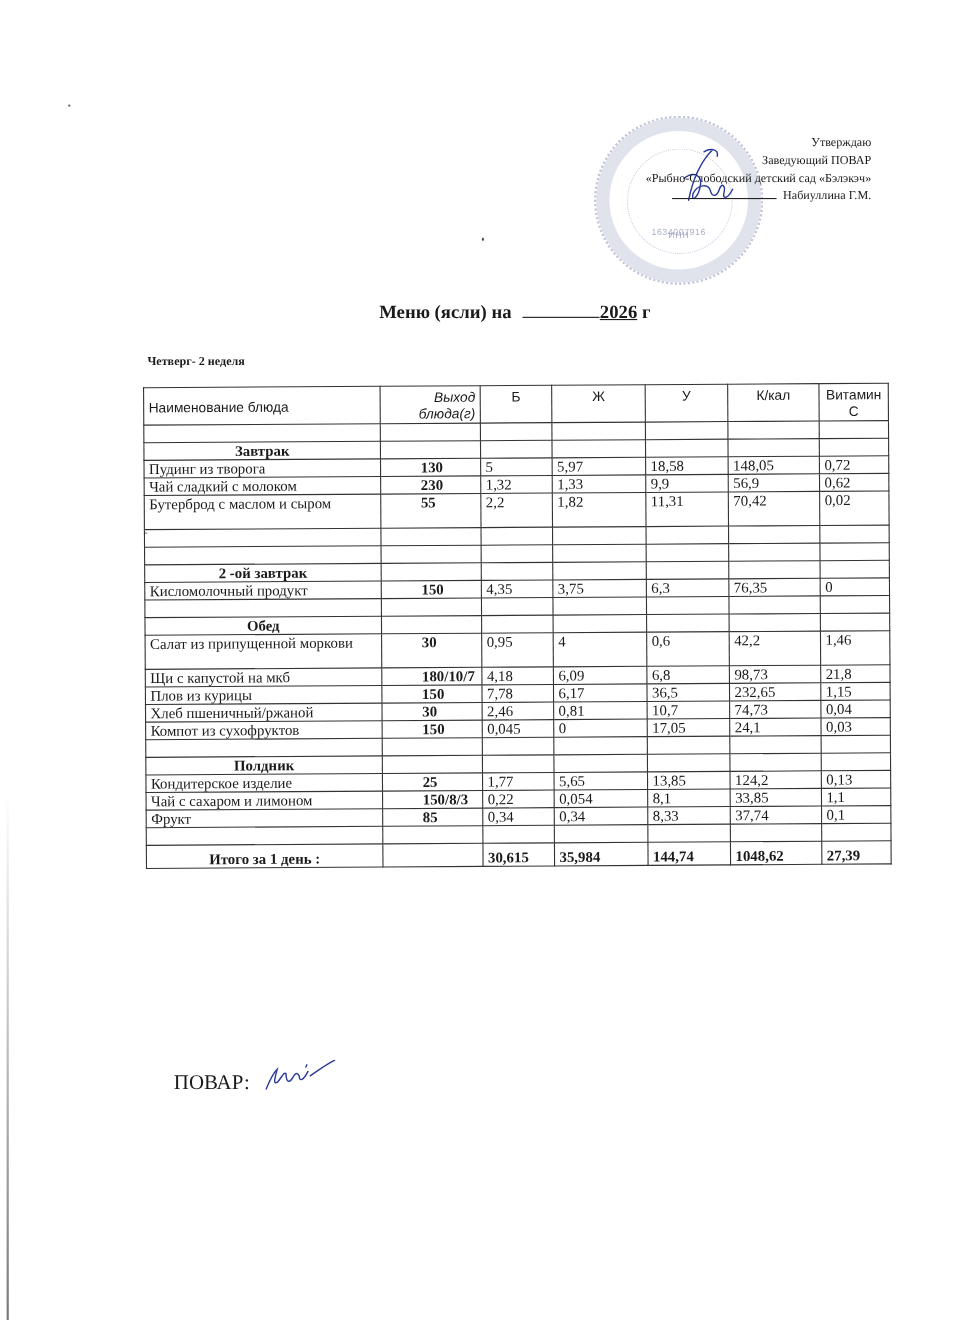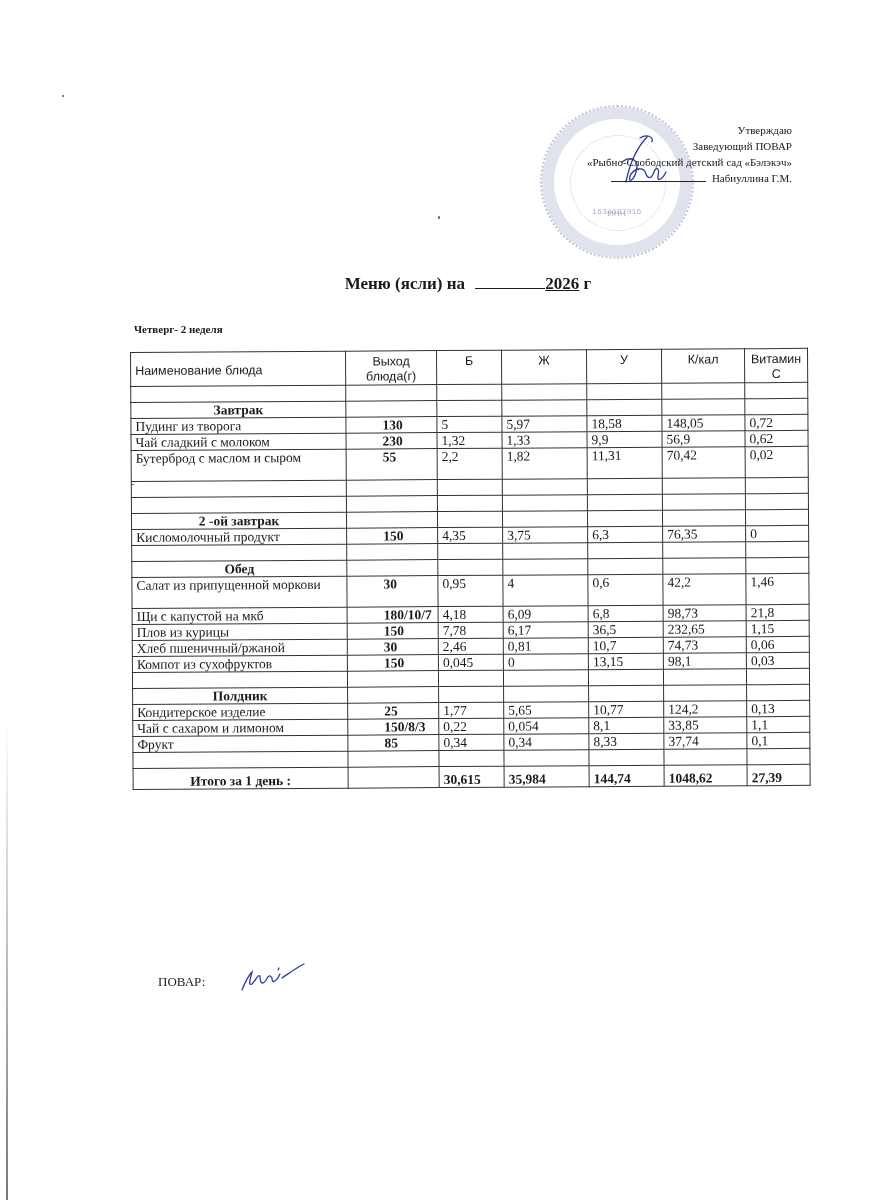--- a/index.html
+++ b/index.html
@@ -131,21 +131,21 @@
     }
     .menu-table th {
       font-family: "Liberation Sans", "DejaVu Sans", sans-serif;
       font-size: 12.5px;
       height: 30px;
       padding-top: 3px;
       text-align: center;
       vertical-align: top;
     }
     .menu-table th.th-name { text-align: left; vertical-align: middle; }
-    .menu-table th.th-output { text-align: center; }
+    .menu-table th.th-output { text-align: right; font-style: italic; }
     .col-name { width: 206px; }
     .col-output { width: 82px; }
     .col-b { width: 56px; }
     .col-zh { width: 76px; }
     .col-u { width: 66px; }
     .col-kcal { width: 74px; }
     .col-vitc { width: 54px; }
     .menu-table td.output { font-weight: bold; padding-left: 36px; }
     .menu-table tr.section td.name {
       text-align: center;
@@ -157,21 +157,21 @@
       font-weight: bold;
       height: 20px;
       vertical-align: bottom;
     }
     .menu-table tr.total td.name { text-align: center; }
     
     .cook {
       position: absolute;
       left: 158px;
       top: 974px;
-      font-size: 13px;
+      font-size: 19px;
       font-family: "Liberation Serif", serif;
     }
     .cook-signature {
       position: absolute;
       left: 238px;
       top: 960px;
       width: 70px;
       height: 34px;
     }
   </style>
@@ -350,29 +350,29 @@
       <td>232,65</td>
       <td>1,15</td>
     </tr>
     <tr>
       <td class="name">Хлеб пшеничный/ржаной</td>
       <td class="output">30</td>
       <td>2,46</td>
       <td>0,81</td>
       <td>10,7</td>
       <td>74,73</td>
-      <td>0,06</td>
+      <td>0,04</td>
     </tr>
     <tr>
       <td class="name">Компот из сухофруктов</td>
       <td class="output">150</td>
       <td>0,045</td>
       <td>0</td>
-      <td>13,15</td>
-      <td>98,1</td>
+      <td>17,05</td>
+      <td>24,1</td>
       <td>0,03</td>
     </tr>
     <tr class="spacer">
         <td></td>
         <td></td>
         <td></td>
         <td></td>
         <td></td>
         <td></td>
         <td></td>
@@ -385,21 +385,21 @@
         <td></td>
         <td></td>
         <td></td>
         <td></td>
     </tr>
     <tr>
       <td class="name">Кондитерское изделие</td>
       <td class="output">25</td>
       <td>1,77</td>
       <td>5,65</td>
-      <td>10,77</td>
+      <td>13,85</td>
       <td>124,2</td>
       <td>0,13</td>
     </tr>
     <tr>
       <td class="name">Чай с сахаром и лимоном</td>
       <td class="output">150/8/3</td>
       <td>0,22</td>
       <td>0,054</td>
       <td>8,1</td>
       <td>33,85</td>

